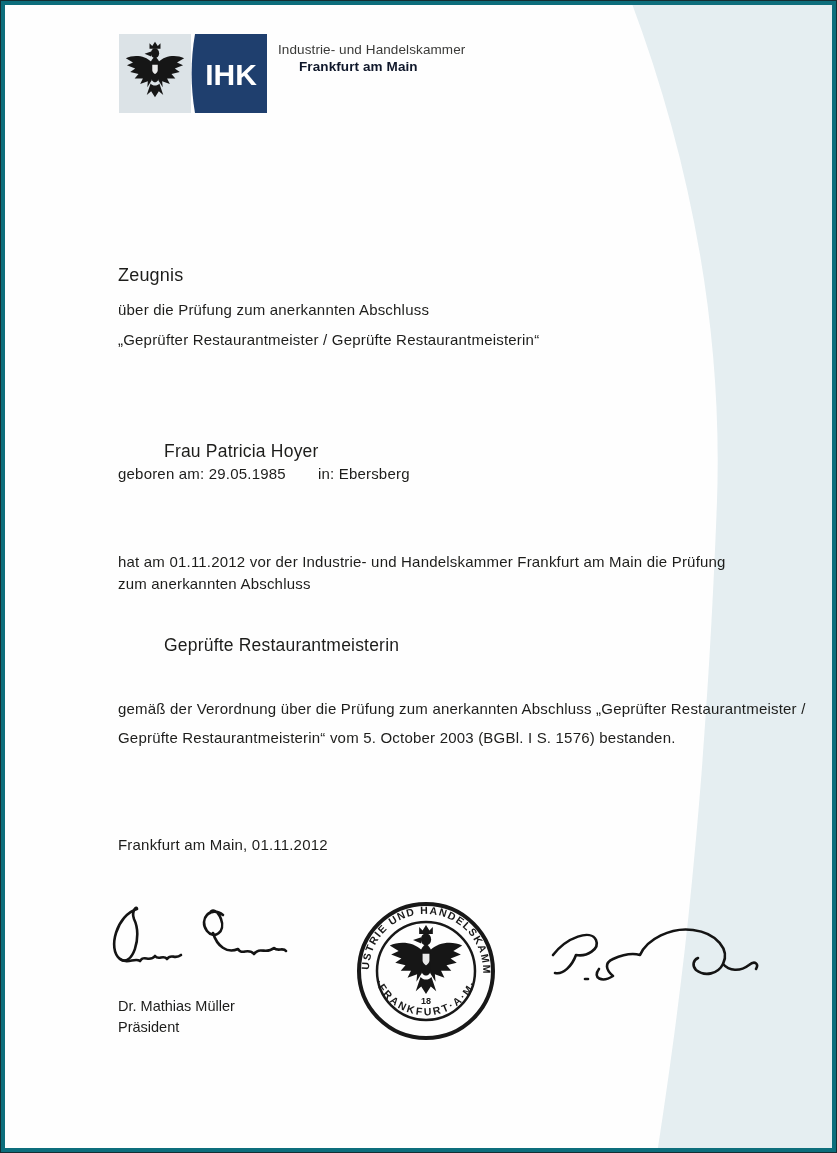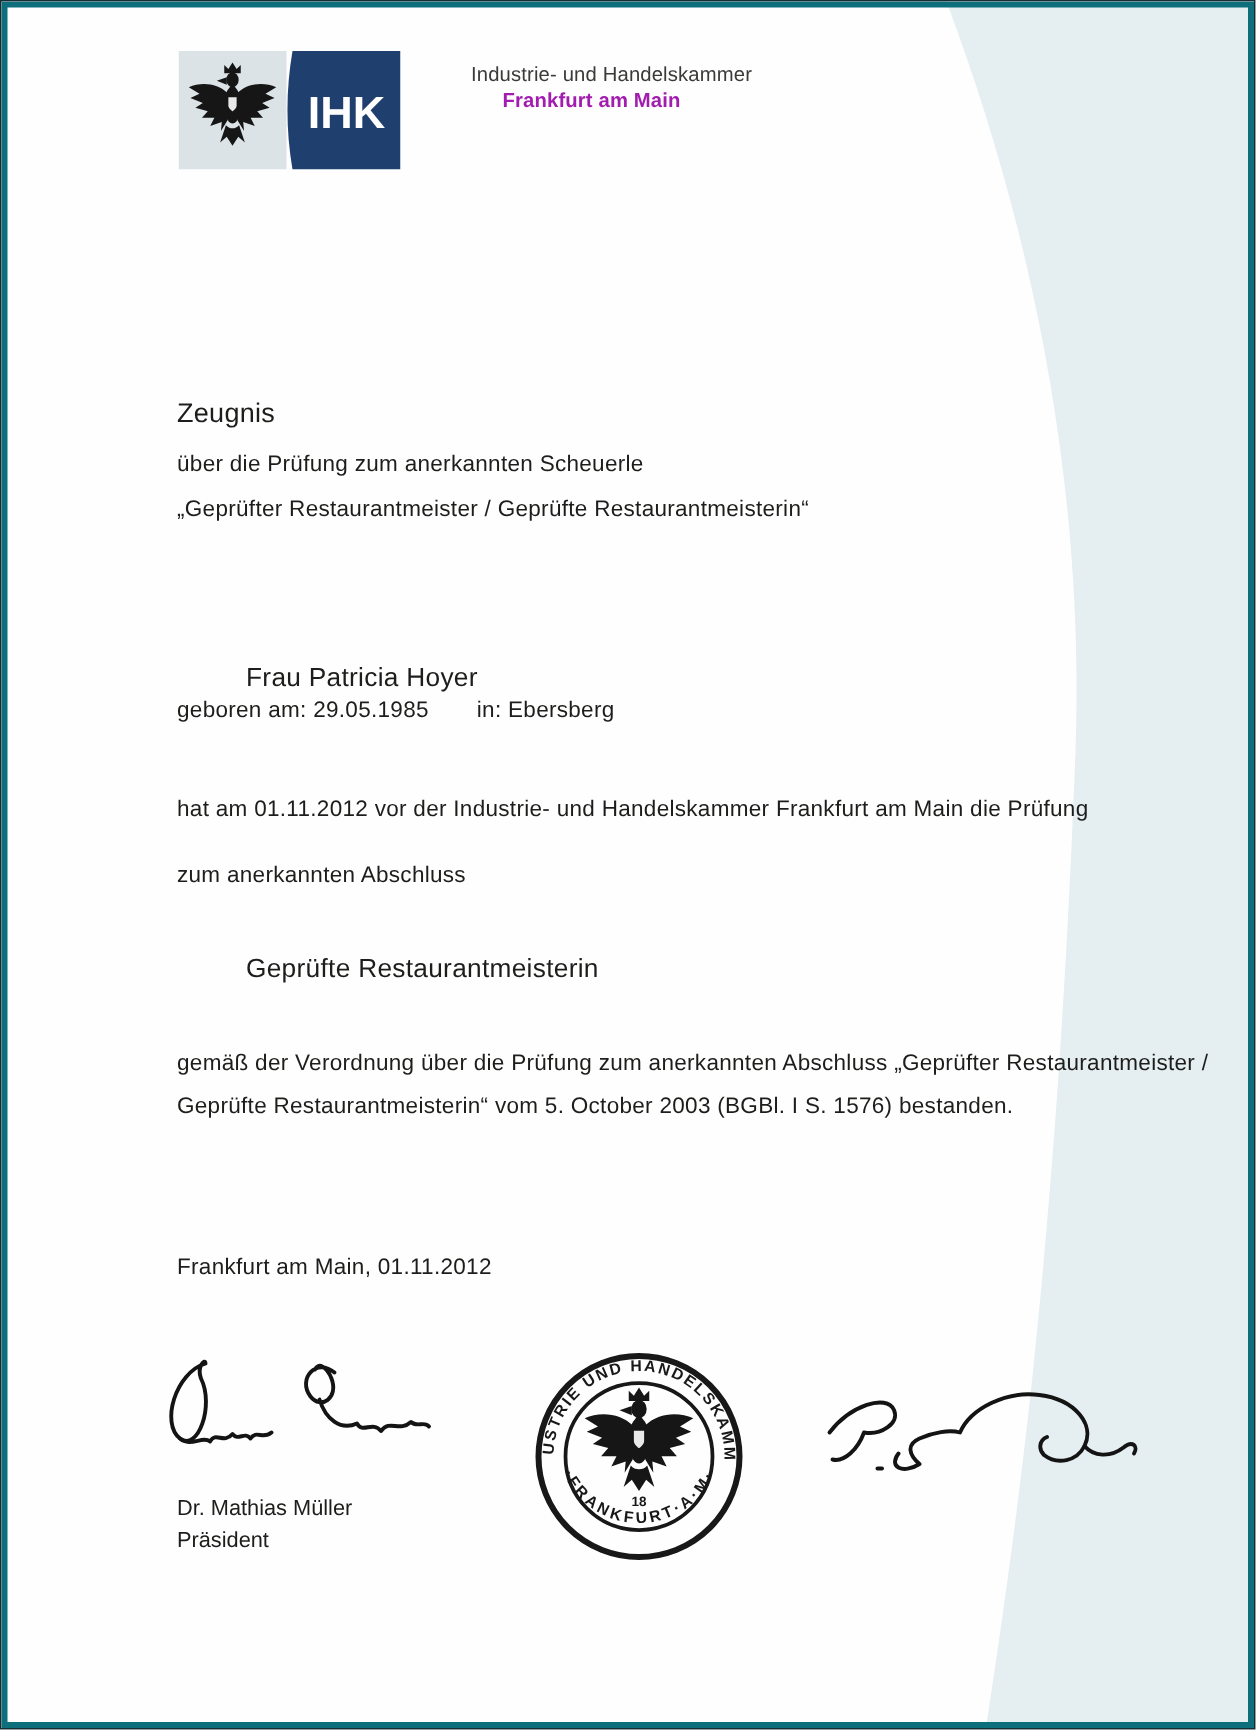--- a/index.html
+++ b/index.html
@@ -12,22 +12,22 @@
     border:1px solid #152e33;
     overflow:hidden;
     font-family:"Liberation Sans", sans-serif;
     color:#1d1d1b;
   }
   .wave { position:absolute; inset:0; z-index:1; }
   .frame { position:absolute; inset:0; border:4px solid #0d6e7c; z-index:40; pointer-events:none; }
   .content { position:absolute; inset:0; z-index:10; }
 
   .logo-svg { position:absolute; left:118px; top:33px; }
-  .org-block { position:absolute; left:277px; top:40px; font-size:13.5px; line-height:17px; color:#3a3a38; letter-spacing:0.1px;margin-left:36px; }
-  .org-block .l2 { font-weight:bold; color:#a21caf;padding-left:21px; }
+  .org-block { position:absolute; left:277px; top:40px; font-size:13.5px; line-height:17px; color:#3a3a38; letter-spacing:0.1px; }
+  .org-block .l2 { font-weight:bold; color:#0f172a;padding-left:21px; }
 
   .line { position:absolute; left:117px; font-size:15px; white-space:pre; letter-spacing:0.2px; }
   .b { font-weight:normal; }
   .h1 { font-size:18px; letter-spacing:0.2px; }
   .h2 { font-size:17.5px; letter-spacing:0.2px;margin-left:46px; }
 
   .sig { position:absolute; z-index:12; }
   .sig path { fill:none; stroke:#141414; stroke-width:2.6; stroke-linecap:round; stroke-linejoin:round; }
   .sig-label { position:absolute; font-size:14.5px; line-height:21px; }
 
@@ -68,27 +68,27 @@
       <path d="M76,0 H148 V79 H76 C71.5,53 71.5,26 76,0 Z" fill="#1f3f6e"></path>
       <use href="#eagle" x="3" y="6" width="66" height="66"></use>
       <text x="112" y="51" text-anchor="middle" font-size="30" font-weight="bold" fill="#ffffff" font-family="Liberation Sans, sans-serif">IHK</text>
     </svg>
     <div class="org-block">
       <div class="l1">Industrie- und Handelskammer</div>
       <div class="l2">Frankfurt am Main</div>
     </div>
 
     <div class="line b h1" style="top:264px">Zeugnis</div>
-    <div class="line" style="top:300px">über die Prüfung zum anerkannten Scheuerle</div>
+    <div class="line" style="top:300px">über die Prüfung zum anerkannten Abschluss</div>
     <div class="line" style="top:330px">„Geprüfter Restaurantmeister / Geprüfte Restaurantmeisterin“</div>
 
     <div class="line b h2" style="top:440px">Frau Patricia Hoyer</div>
     <div class="line" style="top:464px"><span>geboren am: 29.05.1985</span><span style="display:inline-block;width:32px"></span><span>in: Ebersberg</span></div>
 
-    <div class="line" style="top:530px">hat am 01.11.2012 vor der Industrie- und Handelskammer Frankfurt am Main die Prüfung</div>
+    <div class="line" style="top:552px">hat am 01.11.2012 vor der Industrie- und Handelskammer Frankfurt am Main die Prüfung</div>
     <div class="line" style="top:574px">zum anerkannten Abschluss</div>
     <div class="line b h2" style="top:634px">Geprüfte Restaurantmeisterin</div>
     <div class="line" style="top:699px">gemäß der Verordnung über die Prüfung zum anerkannten Abschluss „Geprüfter Restaurantmeister /</div>
     <div class="line" style="top:728px">Geprüfte Restaurantmeisterin“ vom 5. October 2003 (BGBl. I S. 1576) bestanden.</div>
     <div class="line" style="top:835px">Frankfurt am Main, 01.11.2012</div>
 
     <svg class="sig" style="left:98px; top:896px" width="190" height="95" viewBox="0 0 190 95">
       <path d="M38,12 C18,18 8,52 21,62 C33,71 44,40 35,22 C32,14 38,8 38,12"></path>
       <path d="M21,62 C28,68 36,60 41,64 C45,57 50,66 56,59 C60,64 64,57 68,62 C72,56 76,63 82,58"></path>
       <path d="M124,18 C112,8 99,22 108,34 C115,43 127,35 122,22 C119,14 113,11 111,16"></path>

